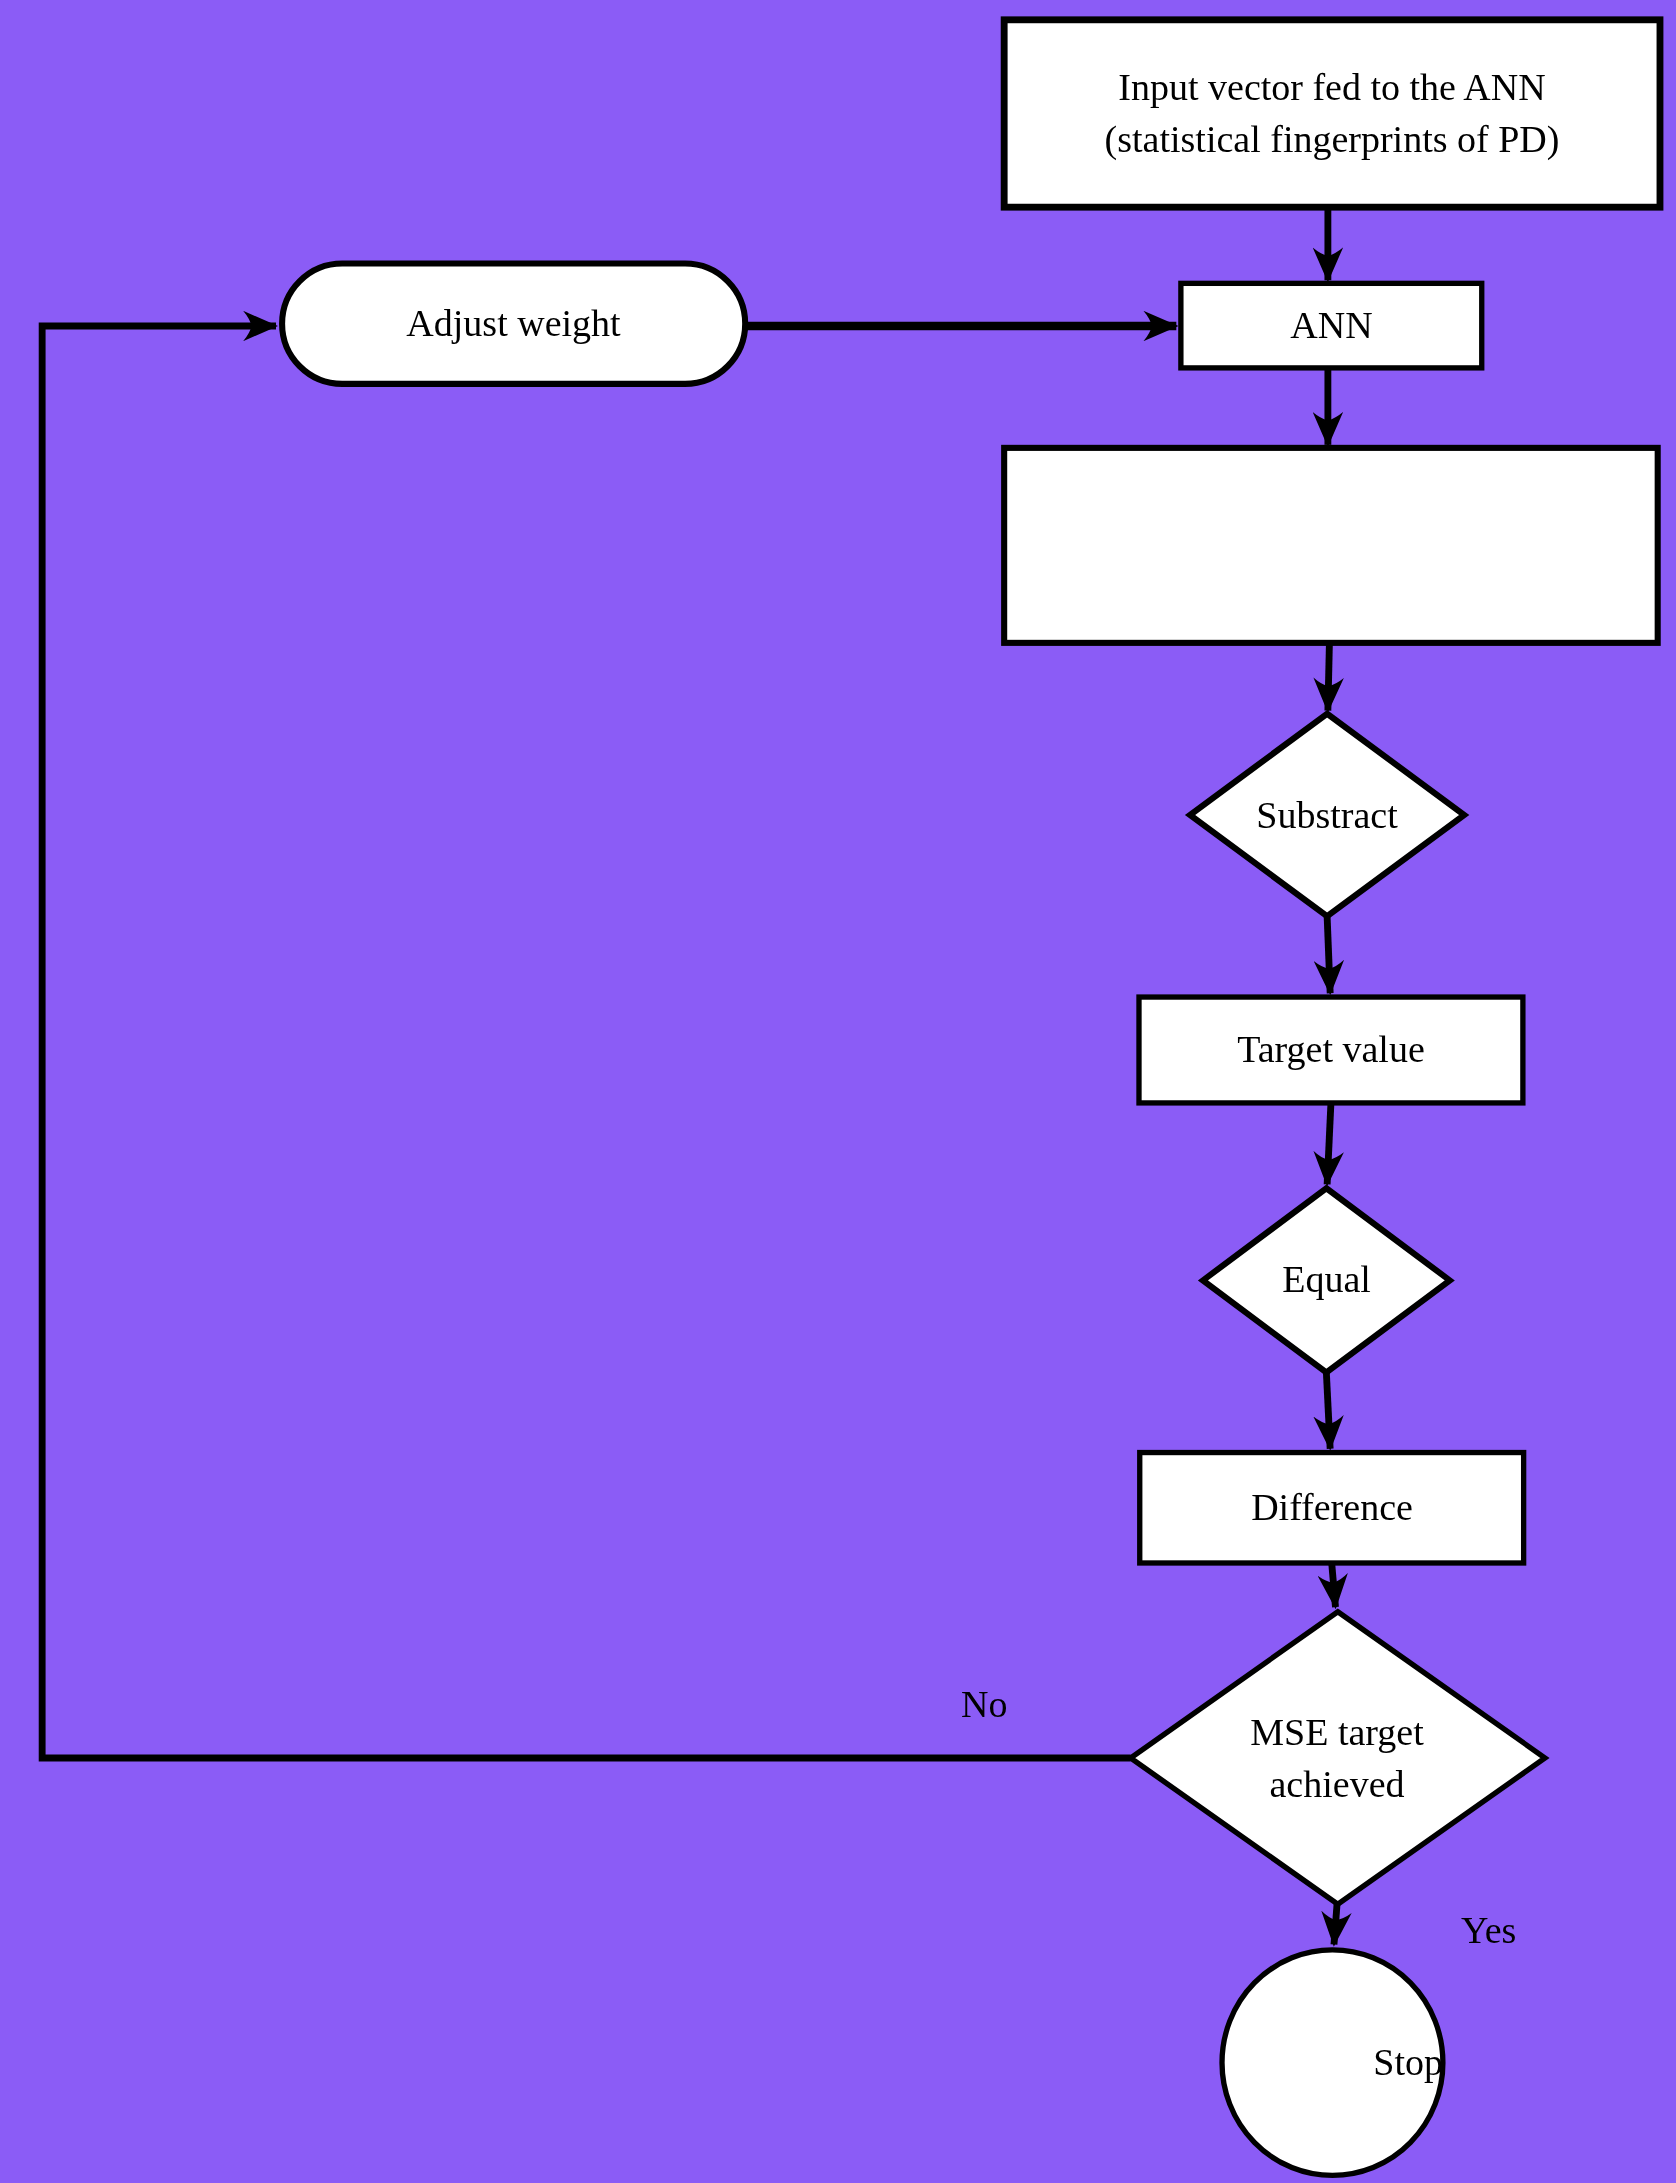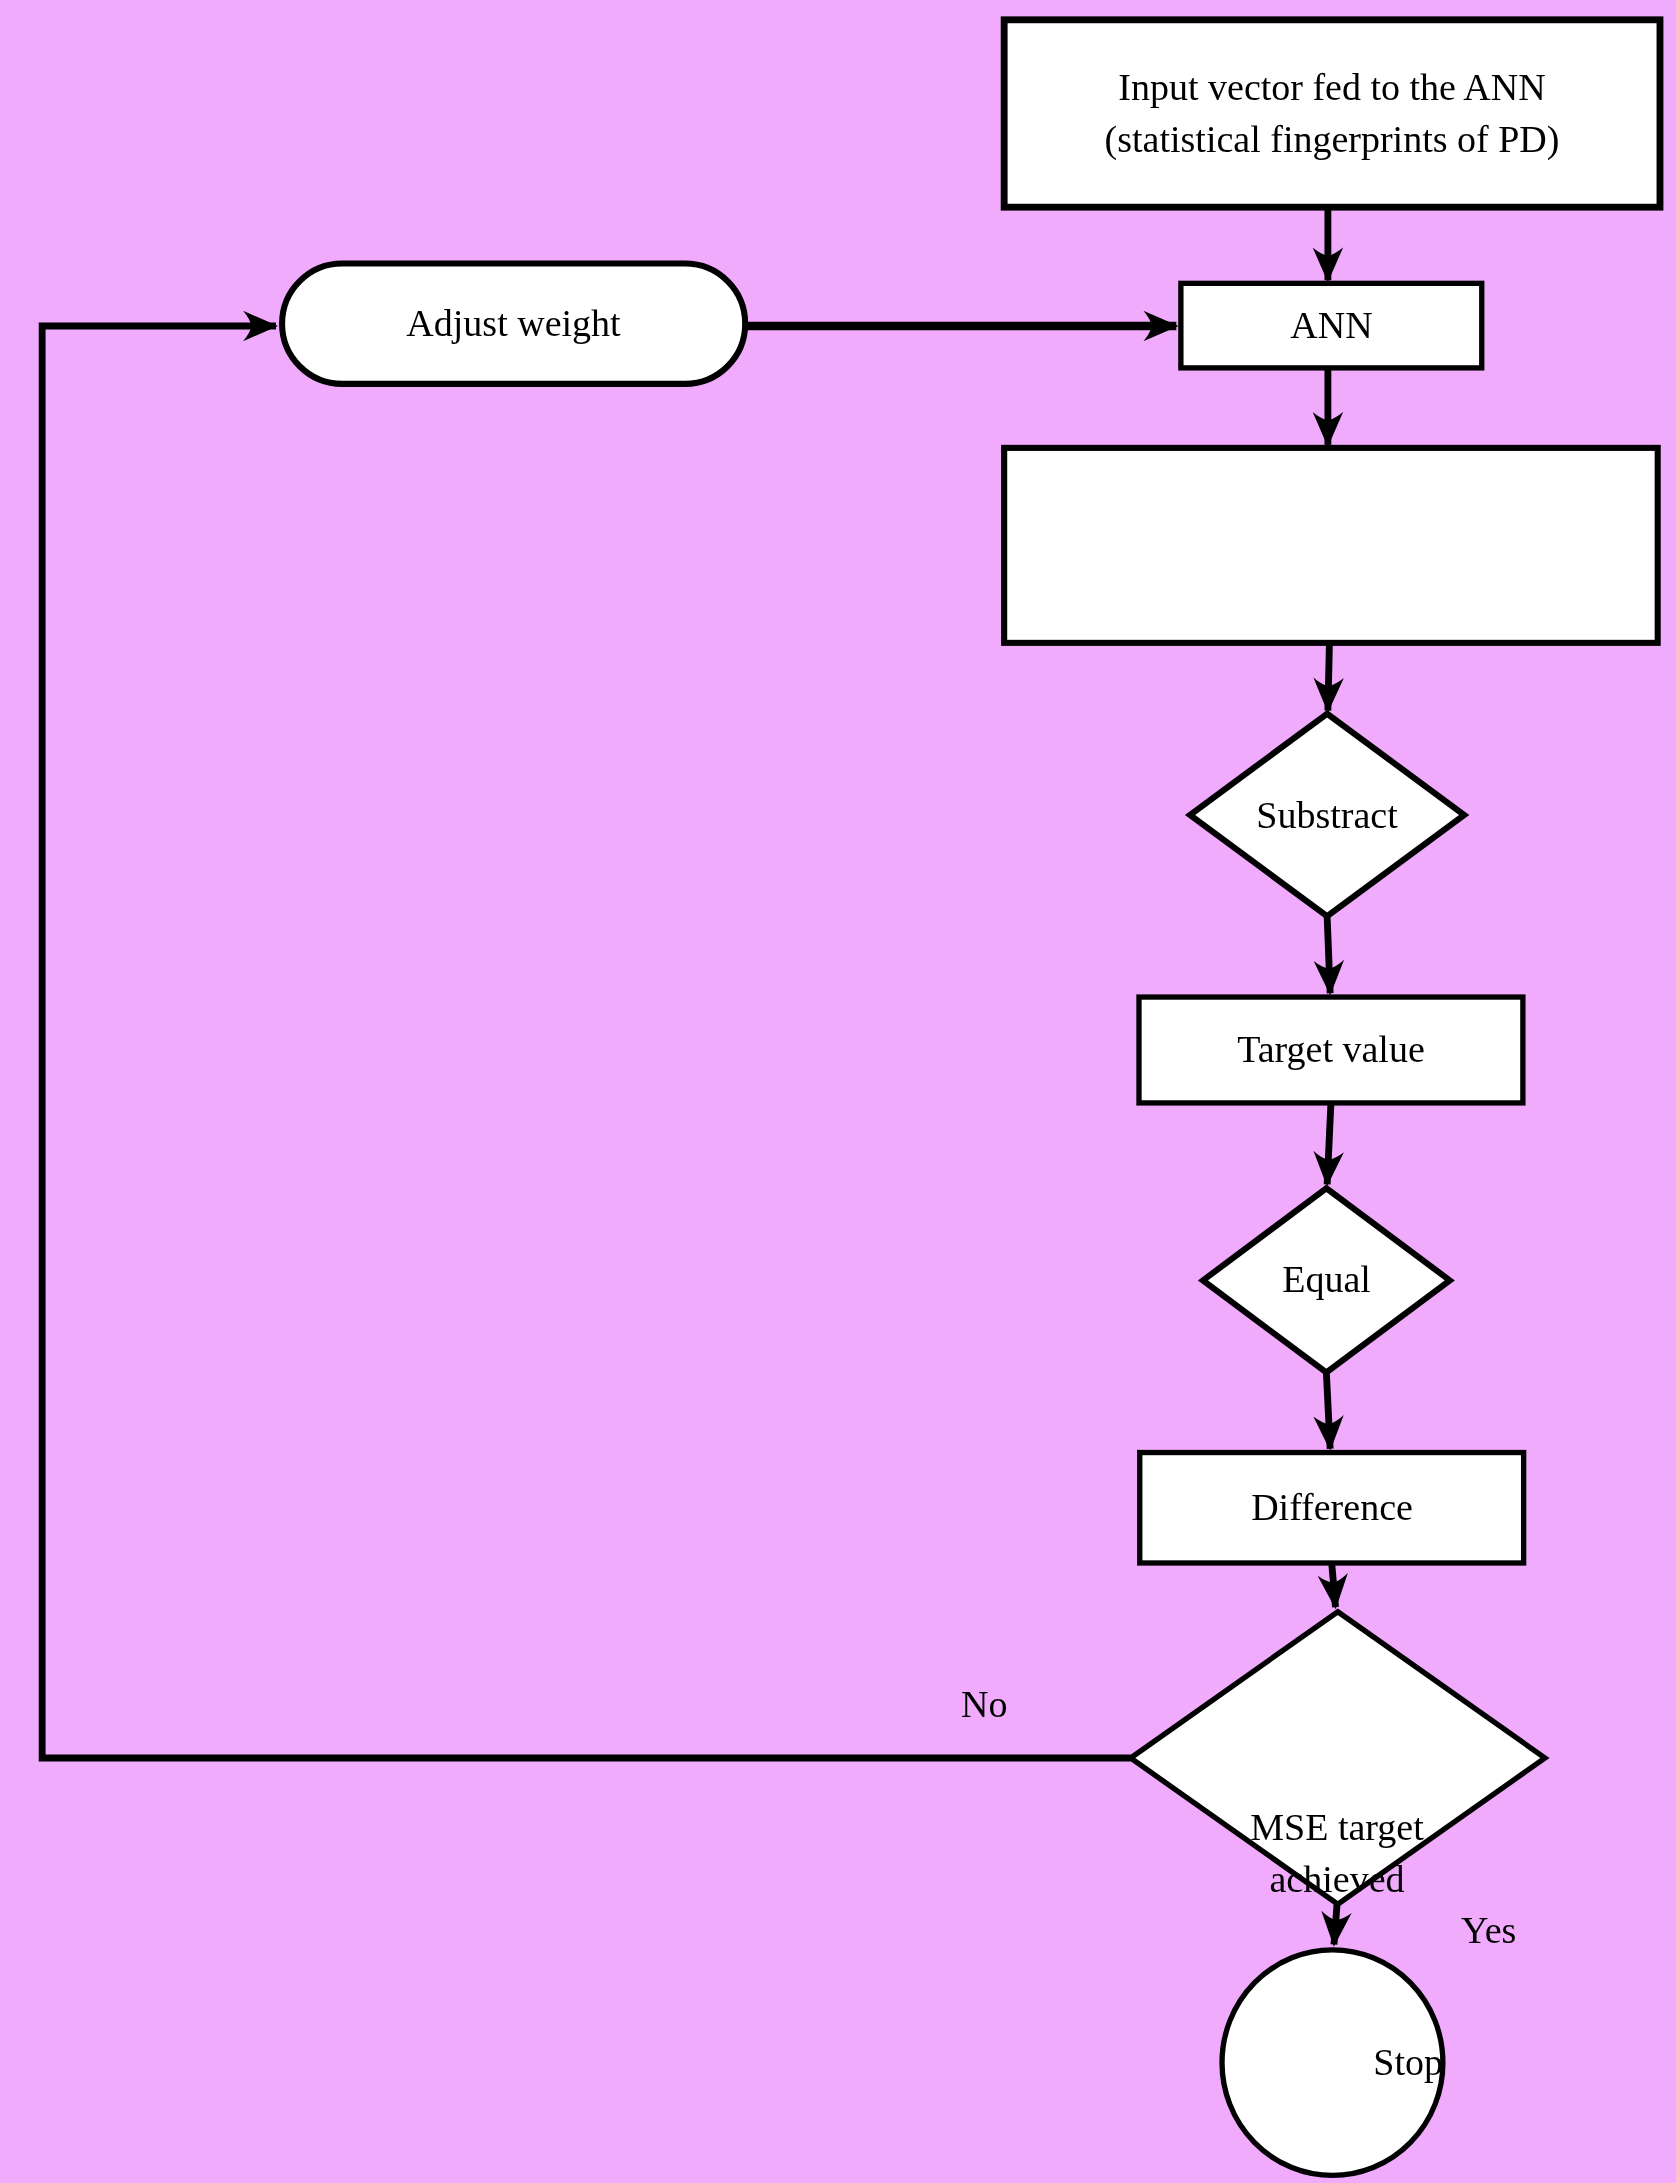--- a/index.html
+++ b/index.html
@@ -4,21 +4,21 @@
 <style>
   html, body {
     margin: 0;
     padding: 0;
     background: #ffffff;
   }
   .canvas {
     position: relative;
     width: 1677px;
     height: 2183px;
-    background: #f0abfc;
+    background: #8b5cf6;
     color: #000000;
     font-family: "Liberation Serif", "DejaVu Serif", serif;
     overflow: hidden;
   }
   svg.layer {
     position: absolute;
     left: 0;
     top: 0;
     width: 1677px;
     height: 2183px;
@@ -109,21 +109,21 @@
   </div>
 
   <div class="node-label" style="left:1203px; top:1188px; width:247px; height:184px;">
     <span>Equal</span>
   </div>
 
   <div class="node-label" style="left:1140px; top:1453px; width:384px; height:110px;">
     <span>Difference</span>
   </div>
 
-  <div class="node-label" style="left:1130px; top:1612px; width:414px; height:293px;justify-content:flex-end;">
+  <div class="node-label" style="left:1130px; top:1612px; width:414px; height:293px;">
     <span>MSE target</span>
     <span>achieved</span>
   </div>
 
   <div class="node-label" style="left:1222px; top:1950px; width:221px; height:225px;align-items:flex-end;">
     <span>Stop</span>
   </div>
 
   <div class="edge-label" style="left:961px; top:1674px;margin-top:11px;">No</div>
 

